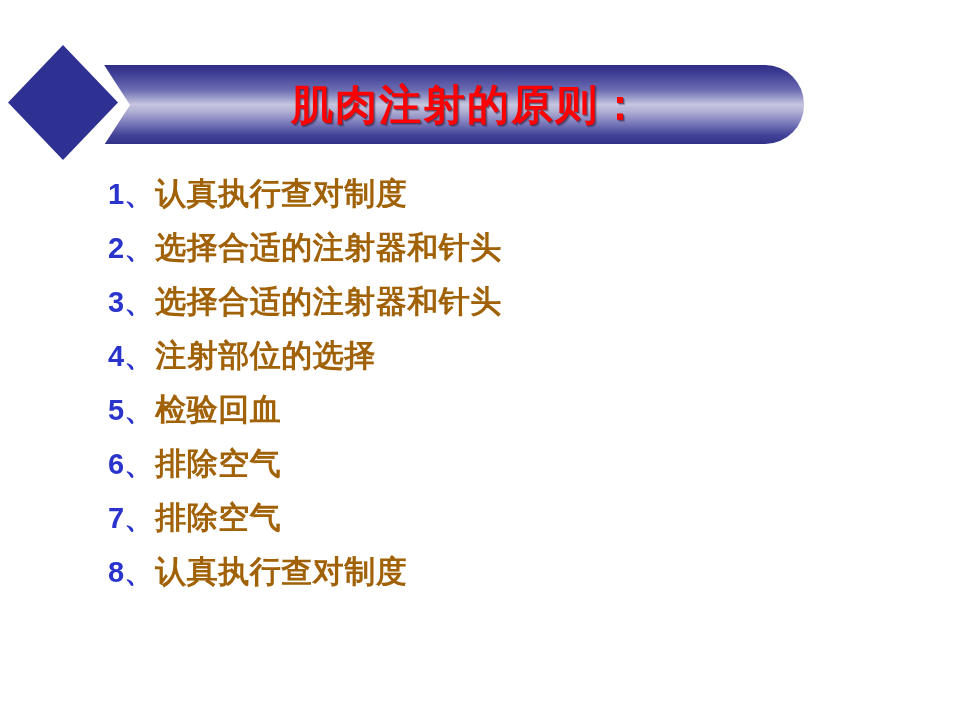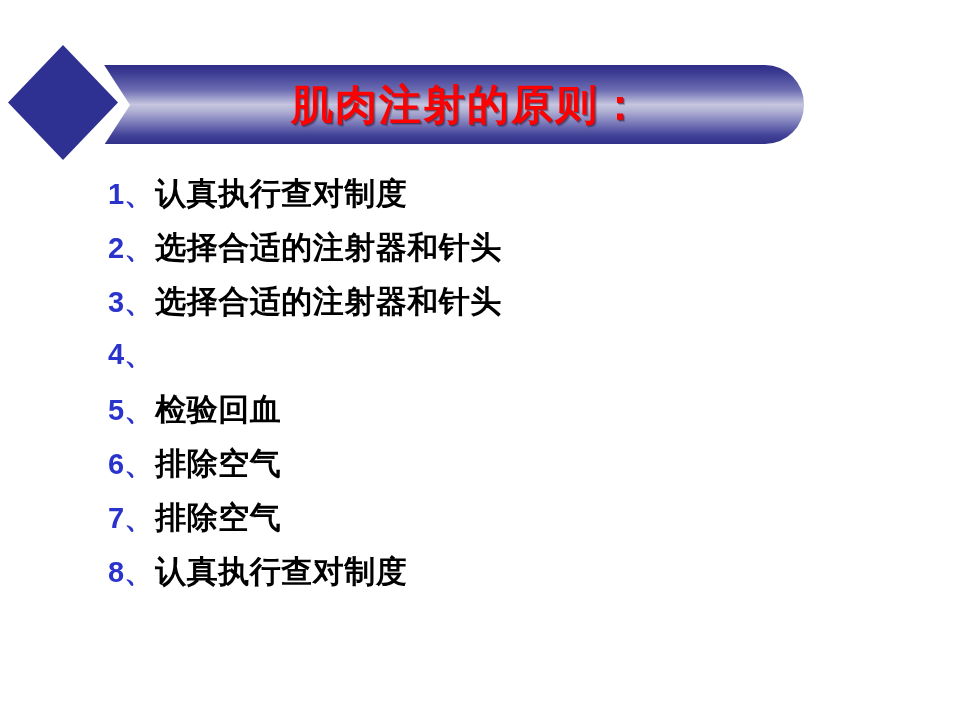--- a/index.html
+++ b/index.html
@@ -129,21 +129,21 @@
     font-size: 29px;
     font-weight: bold;
     color: #2a33cc;
     line-height: 1;
     margin-right: 2px;
   }
   .principle-text {
     font-family: "DejaVu Sans", "Liberation Sans", sans-serif;
     font-size: 31px;
     font-weight: bold;
-    color: #000000;
+    color: #a16207;
     line-height: 1;
     letter-spacing: 0.5px;
   }
 </style>
 </head>
 <body>
 
 <div id="slide">
 
   <div id="title-banner-group">
@@ -165,20 +165,21 @@
         <span class="principle-text">选择合适的注射器和针头</span>
       </div>
       <div class="principle-item">
         <span class="principle-num">3</span>
         <span class="principle-sep">、</span>
         <span class="principle-text">选择合适的注射器和针头</span>
       </div>
       <div class="principle-item">
         <span class="principle-num">4</span>
         <span class="principle-sep">、</span>
+        <span class="principle-text">注射部位的选择</span>
       </div>
       <div class="principle-item">
         <span class="principle-num">5</span>
         <span class="principle-sep">、</span>
         <span class="principle-text">检验回血</span>
       </div>
       <div class="principle-item">
         <span class="principle-num">6</span>
         <span class="principle-sep">、</span>
         <span class="principle-text">排除空气</span>

